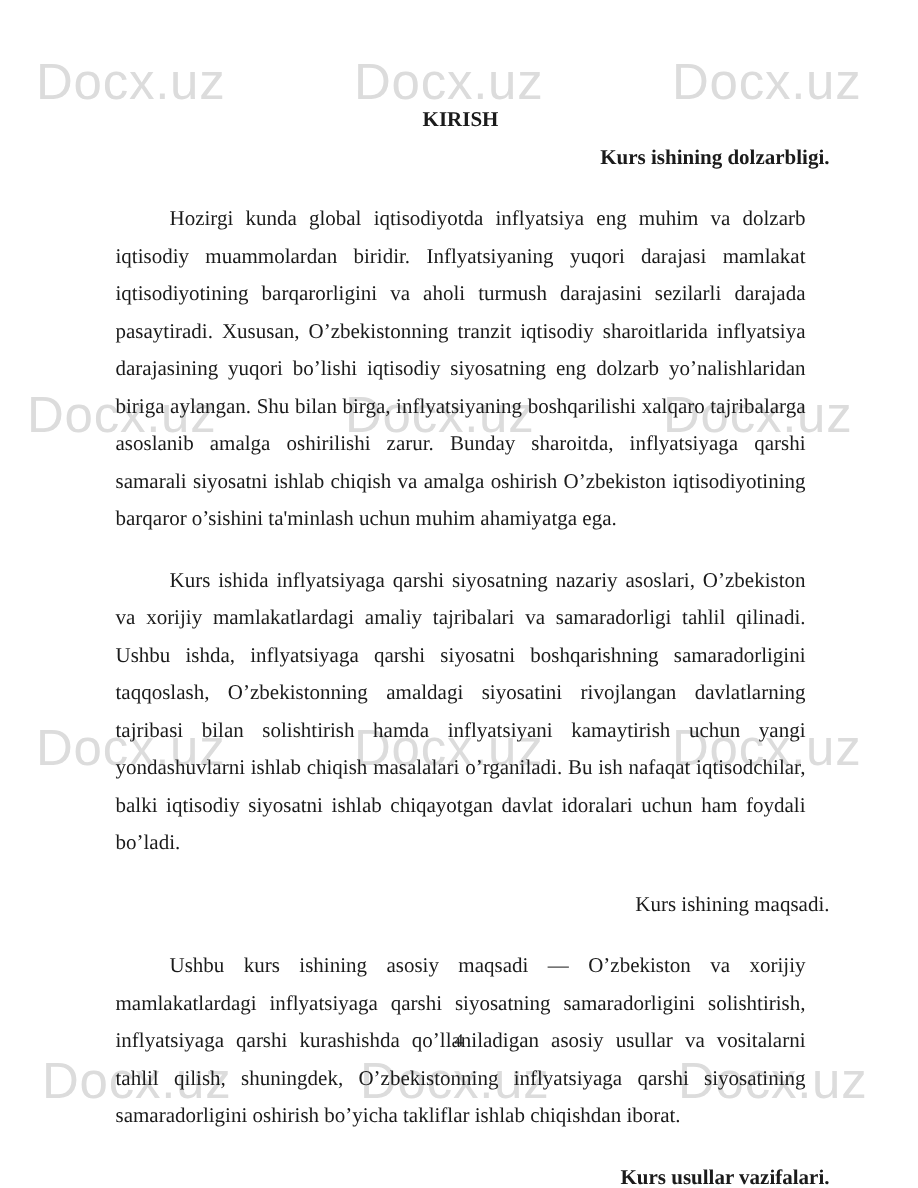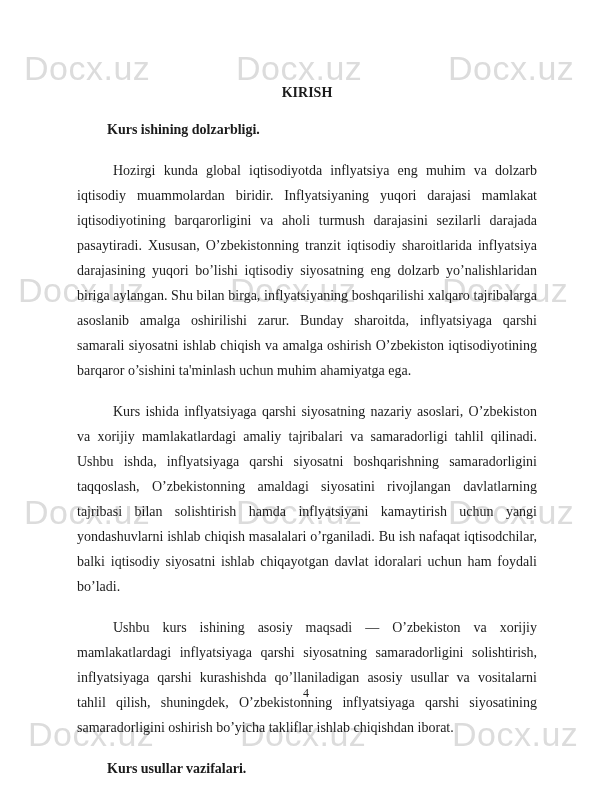--- a/index.html
+++ b/index.html
@@ -25,44 +25,43 @@
   }
   .wm {
     position: absolute;
     font-family: "Liberation Sans", "DejaVu Sans", sans-serif;
     font-size: 34px;
     font-weight: 400;
     color: #dcdcdc;
     letter-spacing: 0.5px;
     white-space: nowrap;
     line-height: 1;
-    margin-top: 13px;
   }
   
   .content {
     position: absolute;
     z-index: 1;
     left: 61px;
     right: 59px;
     top: 68px;
     font-size: 14px;
     line-height: 25px;
     text-align: justify;
   }
   .title {
-    margin: 12px;
+    margin: 0;
     font-size: 14px;
     font-weight: bold;
     text-align: center;
     line-height: 25px;
   }
   .heading {
     margin: 0;
     text-indent: 46px;
-    text-align: left;
+    text-align: right;
     line-height: 25px;
   }
   .heading.bold {
     font-weight: bold;
   }
   .para {
     margin: 16px;
     text-indent: 36px;
     line-height: 25px;
   }
@@ -103,20 +102,21 @@
 
   <div class="content">
     <h1 class="title">KIRISH</h1>
 
     <p class="heading bold">Kurs ishining dolzarbligi.</p>
 
     <p class="para">Hozirgi kunda global iqtisodiyotda inflyatsiya eng muhim va dolzarb iqtisodiy muammolardan biridir. Inflyatsiyaning yuqori darajasi mamlakat iqtisodiyotining barqarorligini va aholi turmush darajasini sezilarli darajada pasaytiradi. Xususan, O’zbekistonning tranzit iqtisodiy sharoitlarida inflyatsiya darajasining yuqori bo’lishi iqtisodiy siyosatning eng dolzarb yo’nalishlaridan biriga aylangan. Shu bilan birga, inflyatsiyaning boshqarilishi xalqaro tajribalarga asoslanib amalga oshirilishi zarur. Bunday sharoitda, inflyatsiyaga qarshi samarali siyosatni ishlab chiqish va amalga oshirish O’zbekiston iqtisodiyotining barqaror o’sishini ta'minlash uchun muhim ahamiyatga ega.</p>
 
     <p class="para">Kurs ishida inflyatsiyaga qarshi siyosatning nazariy asoslari, O’zbekiston va xorijiy mamlakatlardagi amaliy tajribalari va samaradorligi tahlil qilinadi. Ushbu ishda, inflyatsiyaga qarshi siyosatni boshqarishning samaradorligini taqqoslash, O’zbekistonning amaldagi siyosatini rivojlangan davlatlarning tajribasi bilan solishtirish hamda inflyatsiyani kamaytirish uchun yangi yondashuvlarni ishlab chiqish masalalari o’rganiladi. Bu ish nafaqat iqtisodchilar, balki iqtisodiy siyosatni ishlab chiqayotgan davlat idoralari uchun ham foydali bo’ladi.</p>
 
+    <p class="heading">Kurs ishining maqsadi.</p>
 
     <p class="para">Ushbu kurs ishining asosiy maqsadi — O’zbekiston va xorijiy mamlakatlardagi inflyatsiyaga qarshi siyosatning samaradorligini solishtirish, inflyatsiyaga qarshi kurashishda qo’llaniladigan asosiy usullar va vositalarni tahlil qilish, shuningdek, O’zbekistonning inflyatsiyaga qarshi siyosatining samaradorligini oshirish bo’yicha takliflar ishlab chiqishdan iborat.</p>
 
     <p class="heading bold">Kurs usullar vazifalari.</p>
   </div>
 
   <div class="page-number">4</div>
 
 </div>
 

